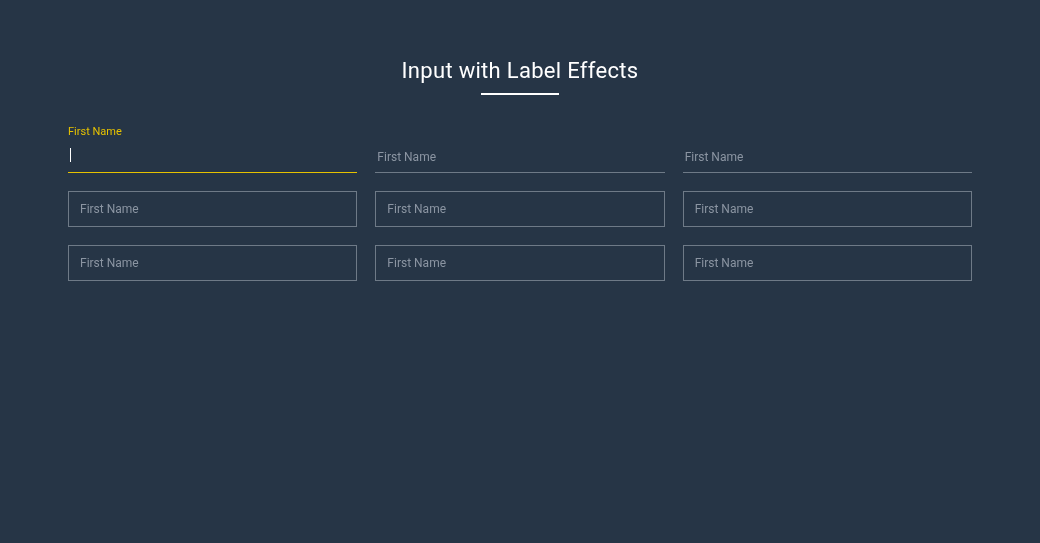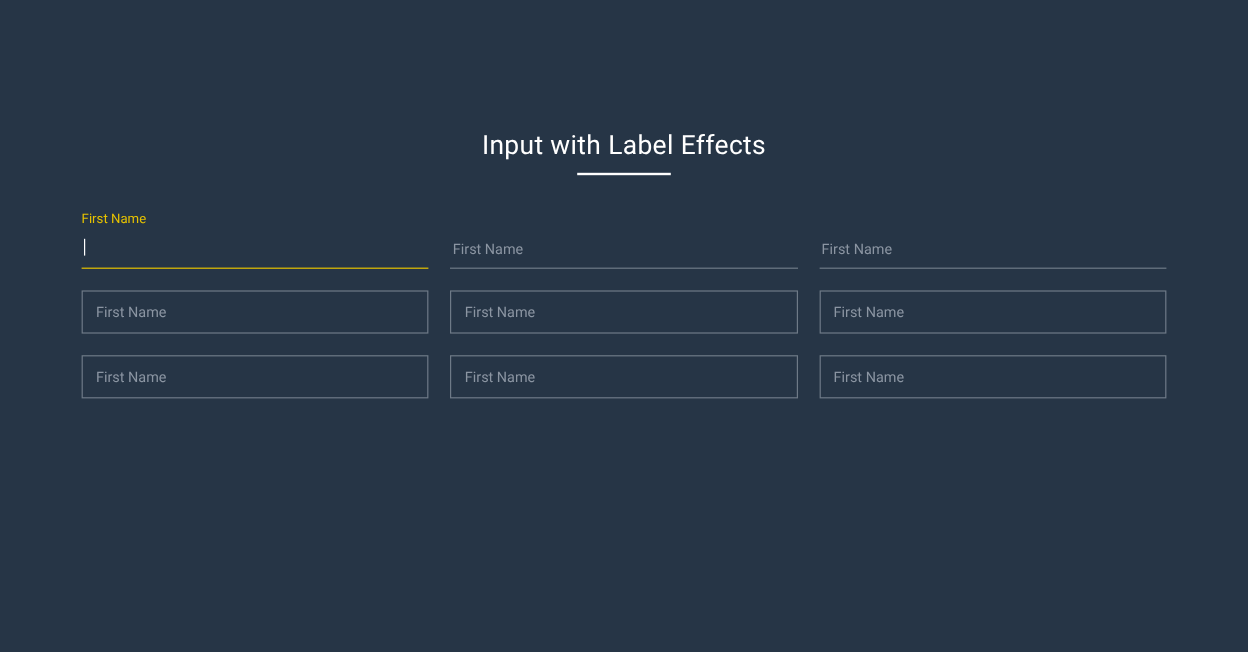--- a/index.html
+++ b/index.html
@@ -13,21 +13,21 @@
       background-color: #263546;
       font-family: -apple-system, BlinkMacSystemFont, "Segoe UI", Roboto, "Helvetica Neue", Arial, sans-serif;
       overflow: hidden;
       position: relative;
     }
     .page-title {
       text-align: center;
       color: #ffffff;
       font-size: 22px;
       font-weight: 400;
-      margin-top: 109px;
+      margin-top: 58px;
       letter-spacing: 0.3px;
     }
     .title-underline {
       width: 78px;
       height: 2px;
       background-color: #ffffff;
       margin: 10px auto 0;
     }
     .form-grid {
       margin: 48px 68px 0;

